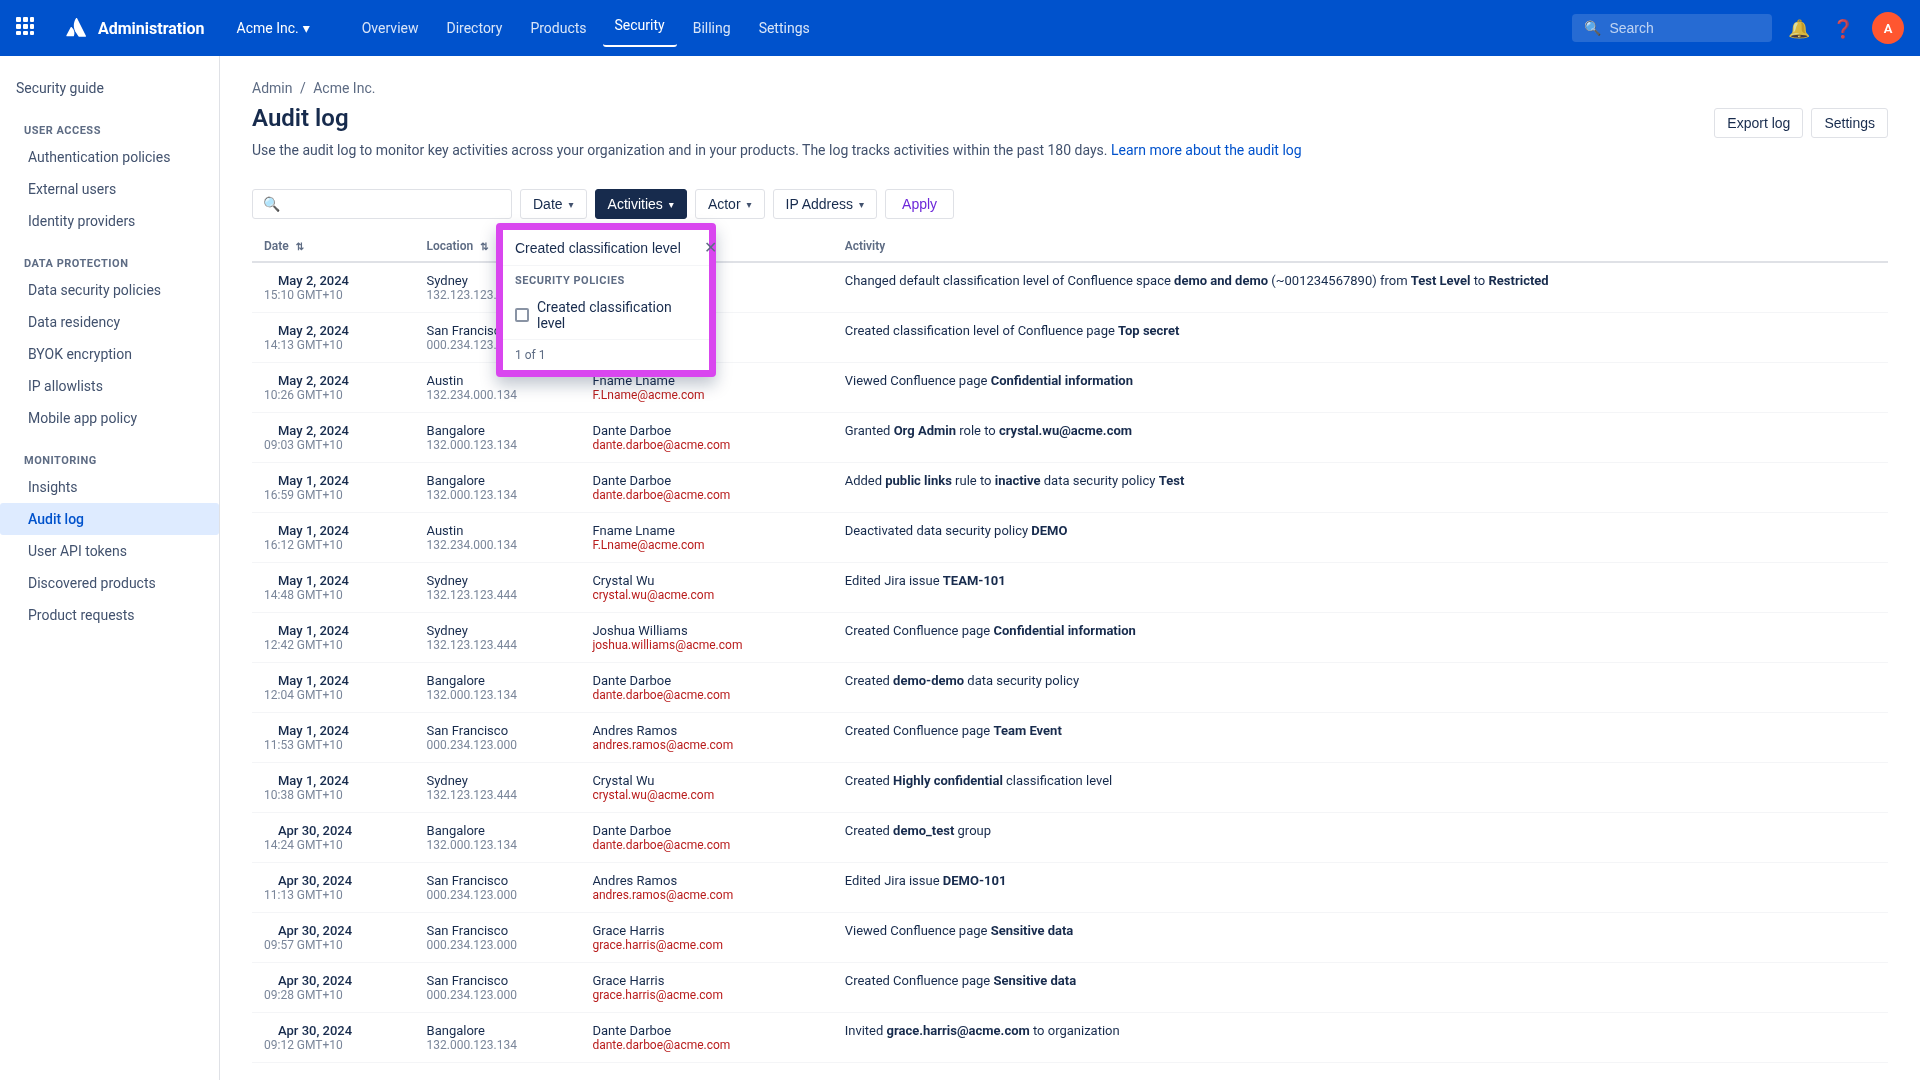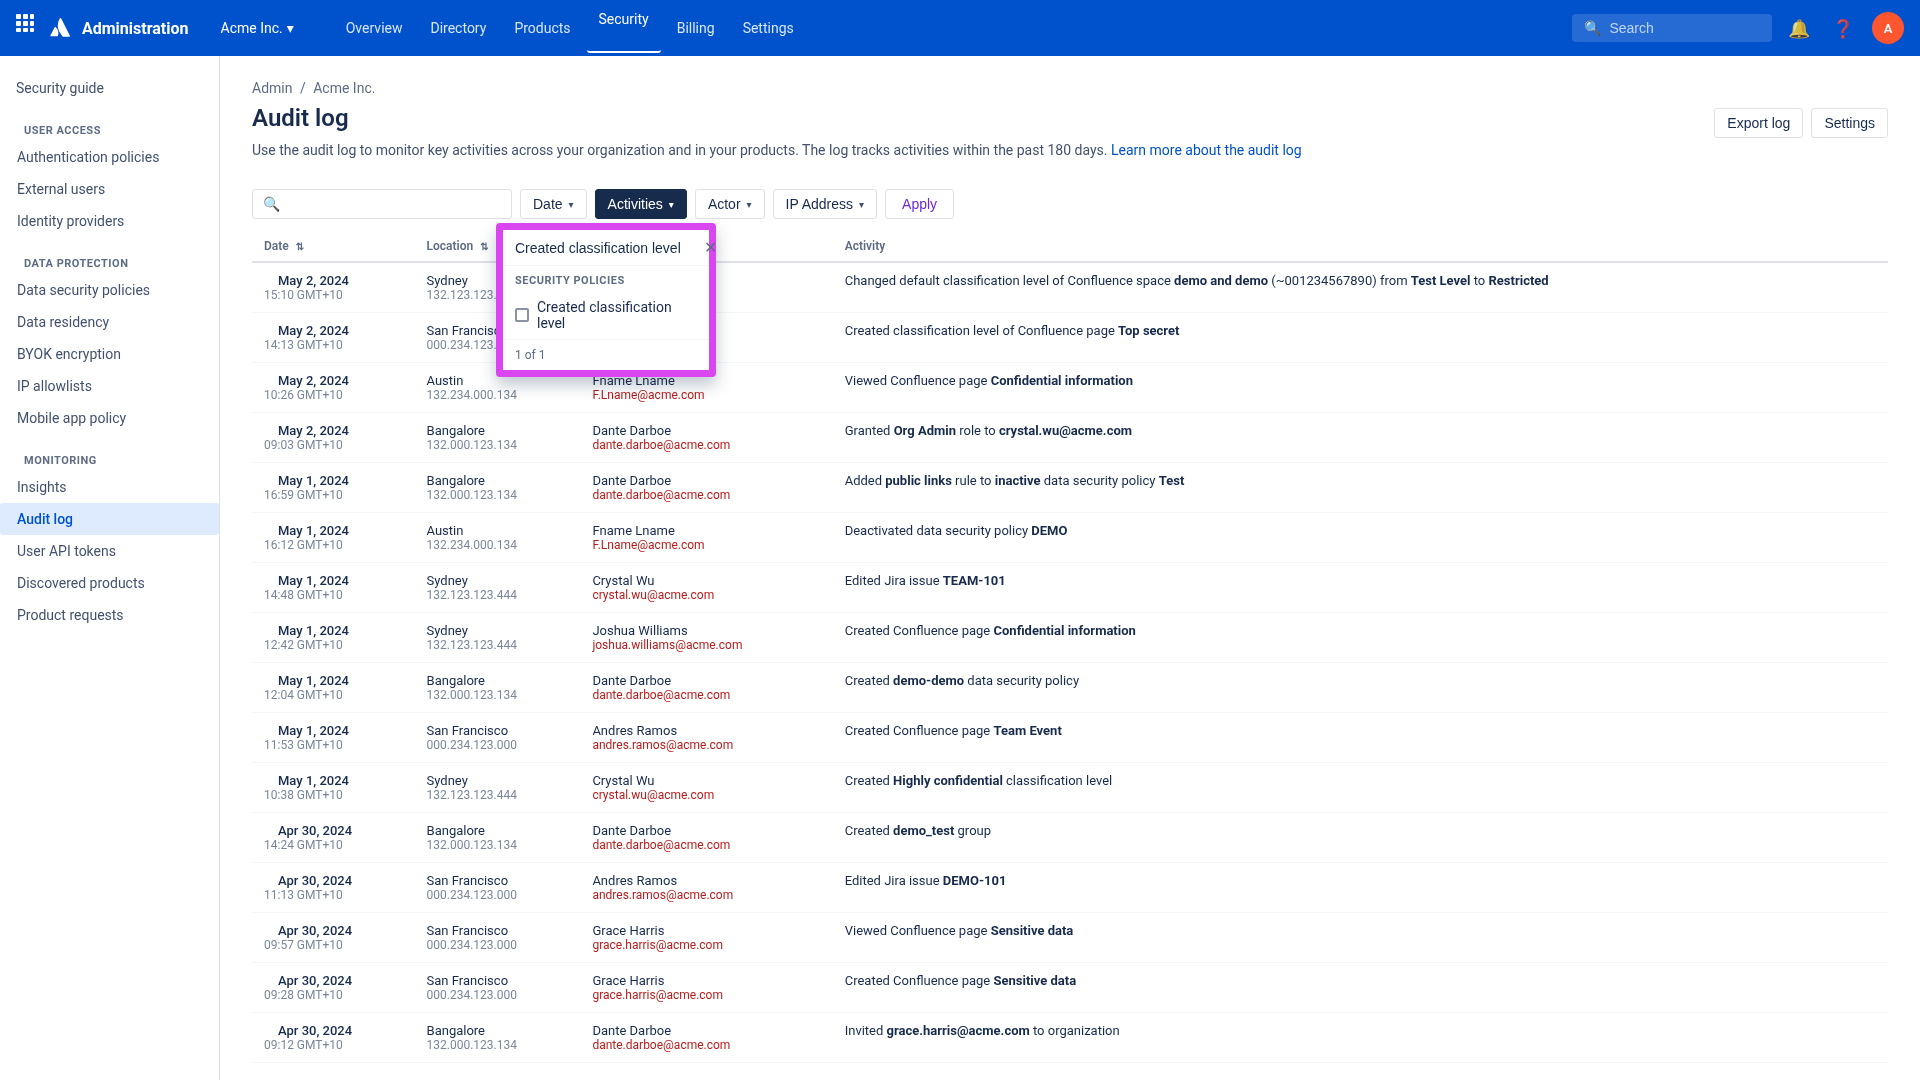--- a/index.html
+++ b/index.html
@@ -4,48 +4,48 @@
   <style>
     * { box-sizing: border-box; margin: 0; padding: 0; }
     body { font-family: -apple-system, BlinkMacSystemFont, 'Segoe UI', Roboto, sans-serif; font-size: 14px; color: #172B4D; background: #fff; }
 
     
     .top-nav {
       display: flex; align-items: center; height: 56px;
       background: #0052CC; padding: 0 16px; gap: 24px;
       position: fixed; top: 0; left: 0; right: 0; z-index: 100;
     }
-    .top-nav-left { display: flex; gap: 12px; }
+    .top-nav-left { display: flex; align-items: center; gap: 28px; }
     .top-nav-logo { display: flex; align-items: center; gap: 8px; color: #fff; font-weight: 700; font-size: 16px; }
     .top-nav-logo svg { width: 28px; height: 28px; }
     .grid-icon { color: #fff; font-size: 18px; cursor: pointer; }
     .top-nav-links { display: flex; align-items: center; gap: 4px; margin-left: 16px; }
     .top-nav-link {
       color: rgba(255,255,255,0.85); padding: 8px 12px; border-radius: 3px;
       cursor: pointer; font-size: 14px; text-decoration: none;
     }
-    .top-nav-link.active { color: #fff; border-bottom: 2px solid #fff; padding-bottom: 24px; }
+    .top-nav-link.active { color: #fff; border-bottom: 2px solid #fff; padding-bottom: 12px; }
     .org-selector { display: flex; align-items: center; gap: 4px; color: #fff; font-size: 14px; cursor: pointer; margin-left: 8px; }
     .top-nav-right { display: flex; align-items: center; gap: 12px; margin-left: auto; }
     .search-bar {
       display: flex; align-items: center; background: rgba(255,255,255,0.15);
       border-radius: 4px; padding: 6px 12px; gap: 8px; width: 200px; cursor: pointer;
     }
     .search-bar input { background: transparent; border: none; outline: none; color: #fff; font-size: 14px; width: 100%; }
     .search-bar input::placeholder { color: rgba(255,255,255,0.7); }
     .nav-icon { color: rgba(255,255,255,0.85); font-size: 18px; cursor: pointer; width: 32px; height: 32px; display: flex; align-items: center; justify-content: center; border-radius: 50%; }
     .avatar { width: 32px; height: 32px; border-radius: 50%; background: #FF5630; display: flex; align-items: center; justify-content: center; color: #fff; font-size: 13px; font-weight: 600; cursor: pointer; }
 
     
     .layout { display: flex; margin-top: 56px; min-height: calc(100vh - 56px); }
 
     
     .sidebar { width: 220px; min-width: 220px; background: #fff; border-right: 1px solid #DFE1E6; padding: 16px 0; overflow-y: auto; }
     .sidebar-link {
-      display: block; padding: 8px 17px; color: #42526E; font-size: 14px;
+      display: block; padding: 8px 28px; color: #42526E; font-size: 14px;
       cursor: pointer; text-decoration: none; border-radius: 3px;
     }
     .sidebar-link.active { background: #DEEBFF; color: #0052CC; font-weight: 500; }
     .sidebar-section { padding: 12px 24px 4px; font-size: 11px; font-weight: 700; color: #5E6C84; text-transform: uppercase; letter-spacing: 0.5px; margin-top: 8px; }
     .sidebar-top-link { display: block; padding: 8px 16px; color: #42526E; font-size: 14px; cursor: pointer; }
 
     
     .main { flex: 1; padding: 24px 32px; background: #fff; overflow-y: auto; }
     .breadcrumb { color: #5E6C84; font-size: 14px; margin-bottom: 8px; }
     .breadcrumb a { color: #5E6C84; text-decoration: none; }

